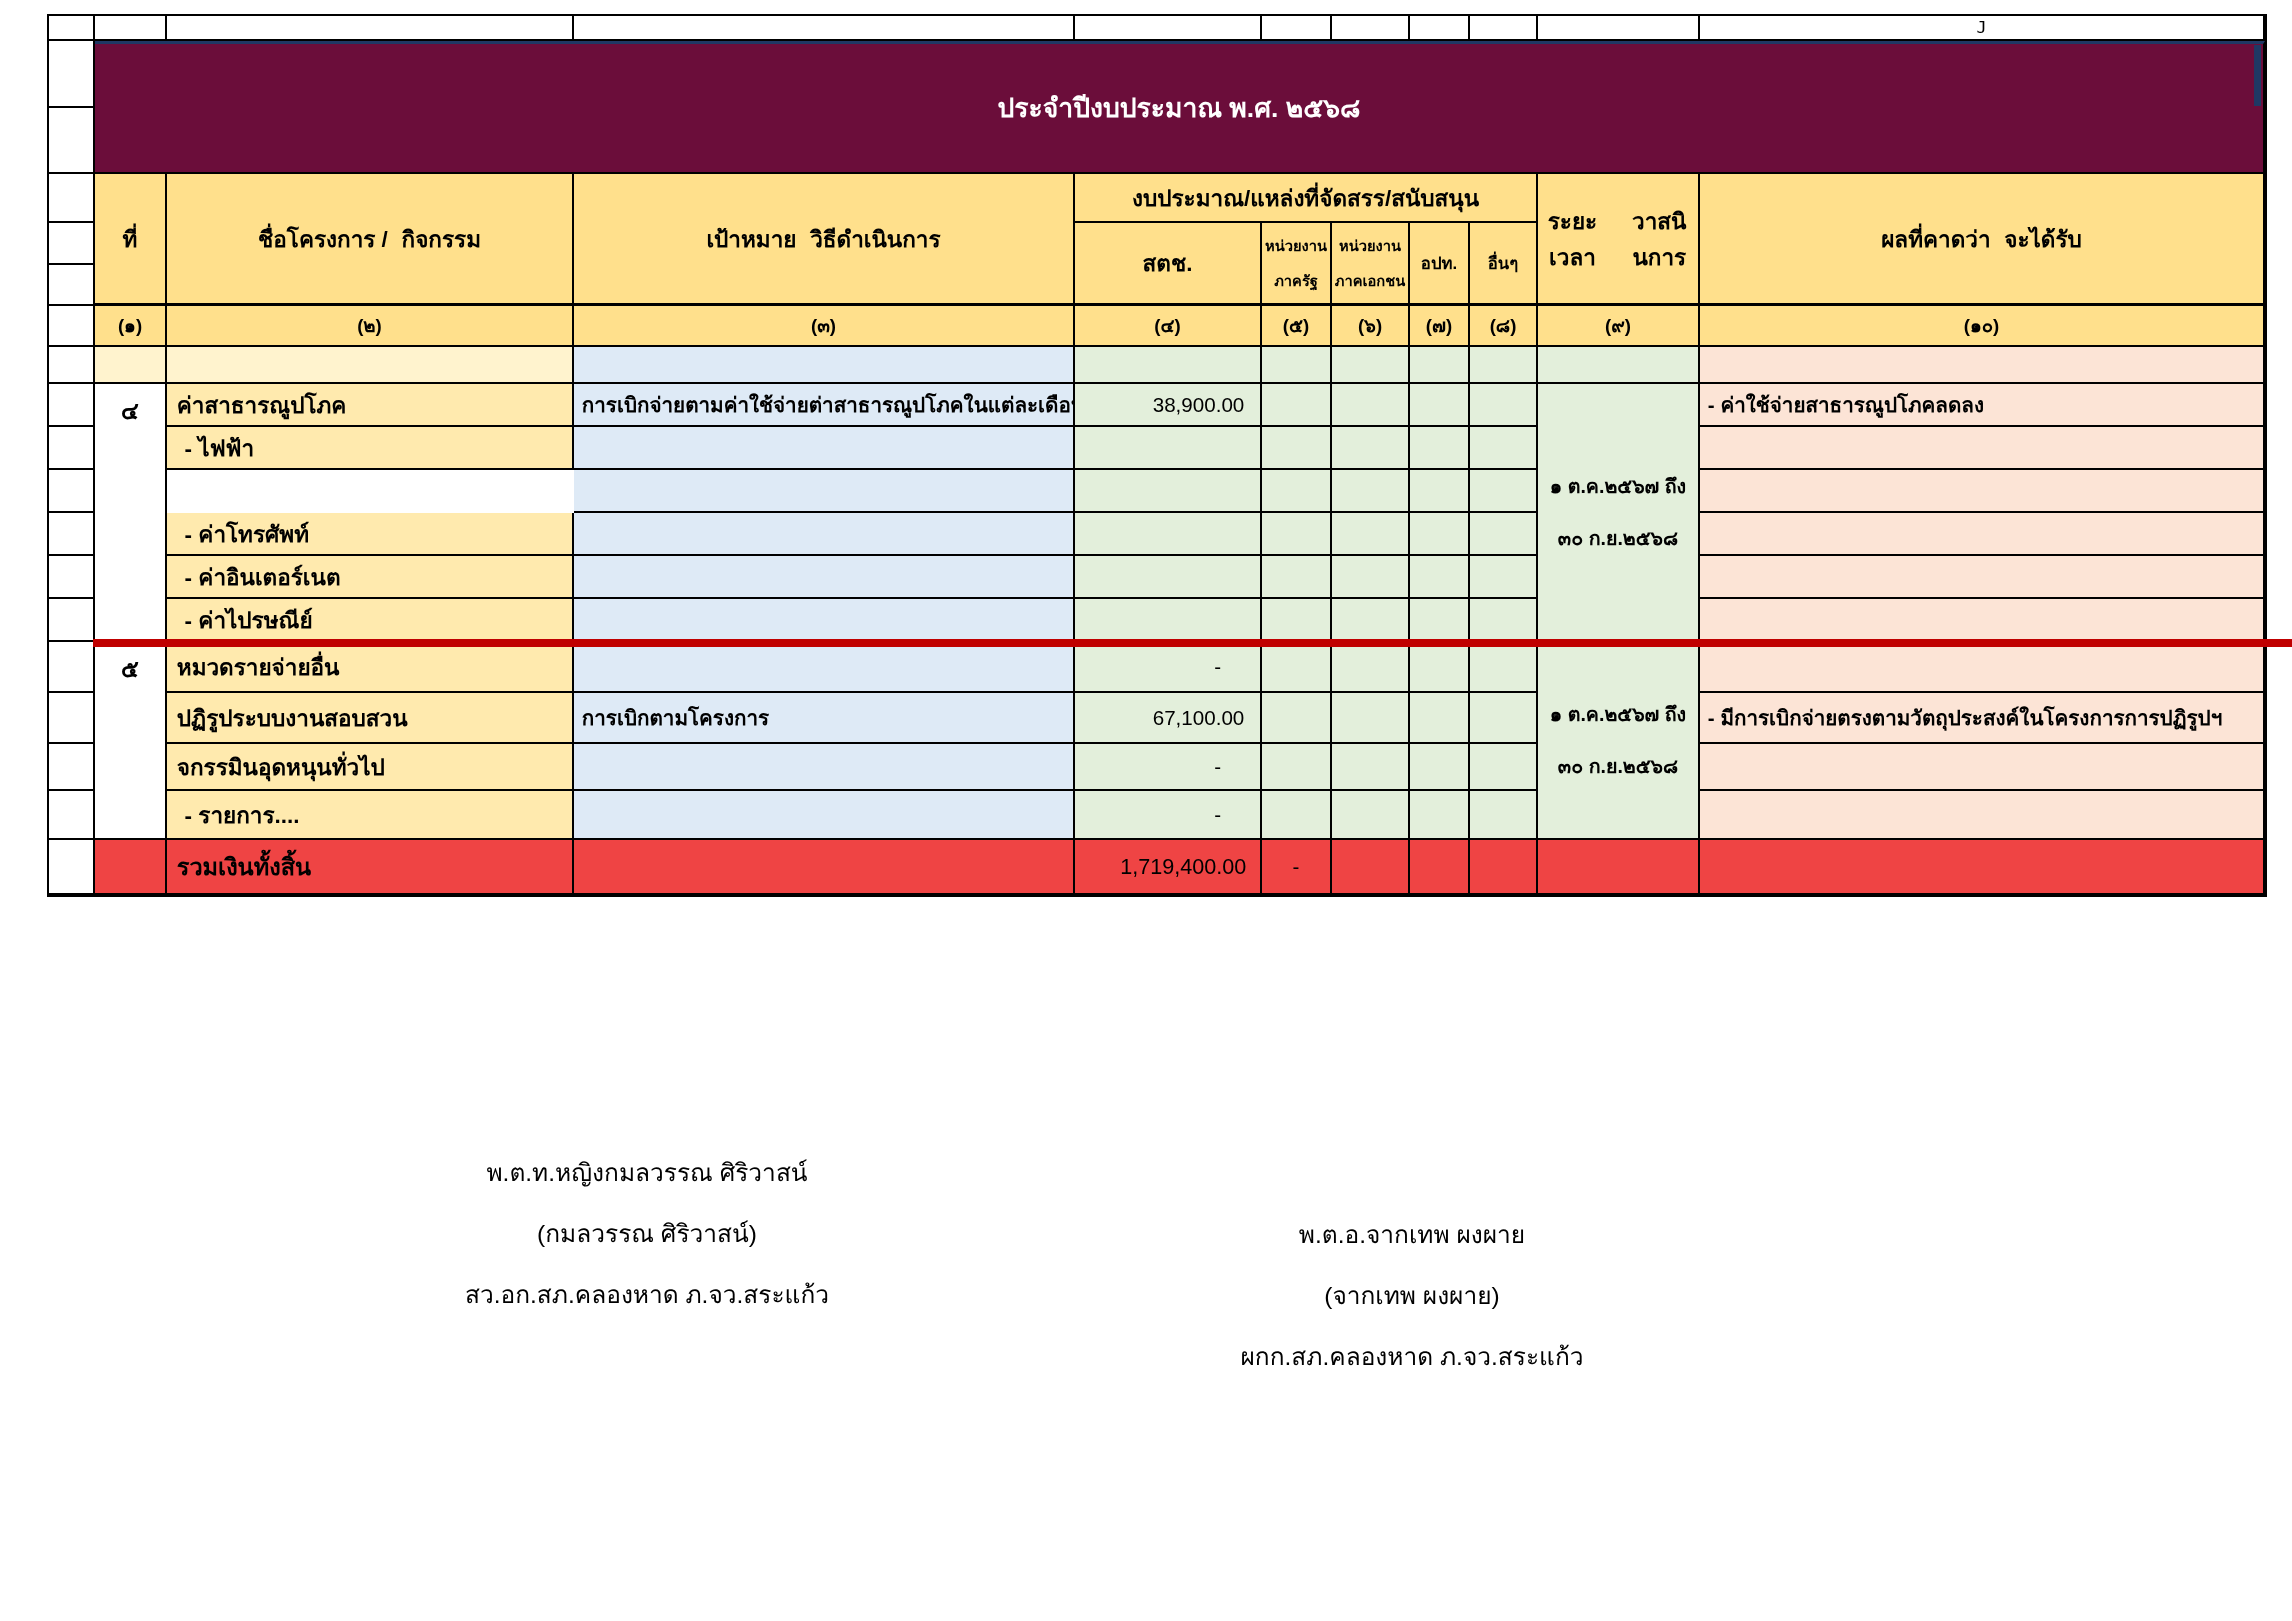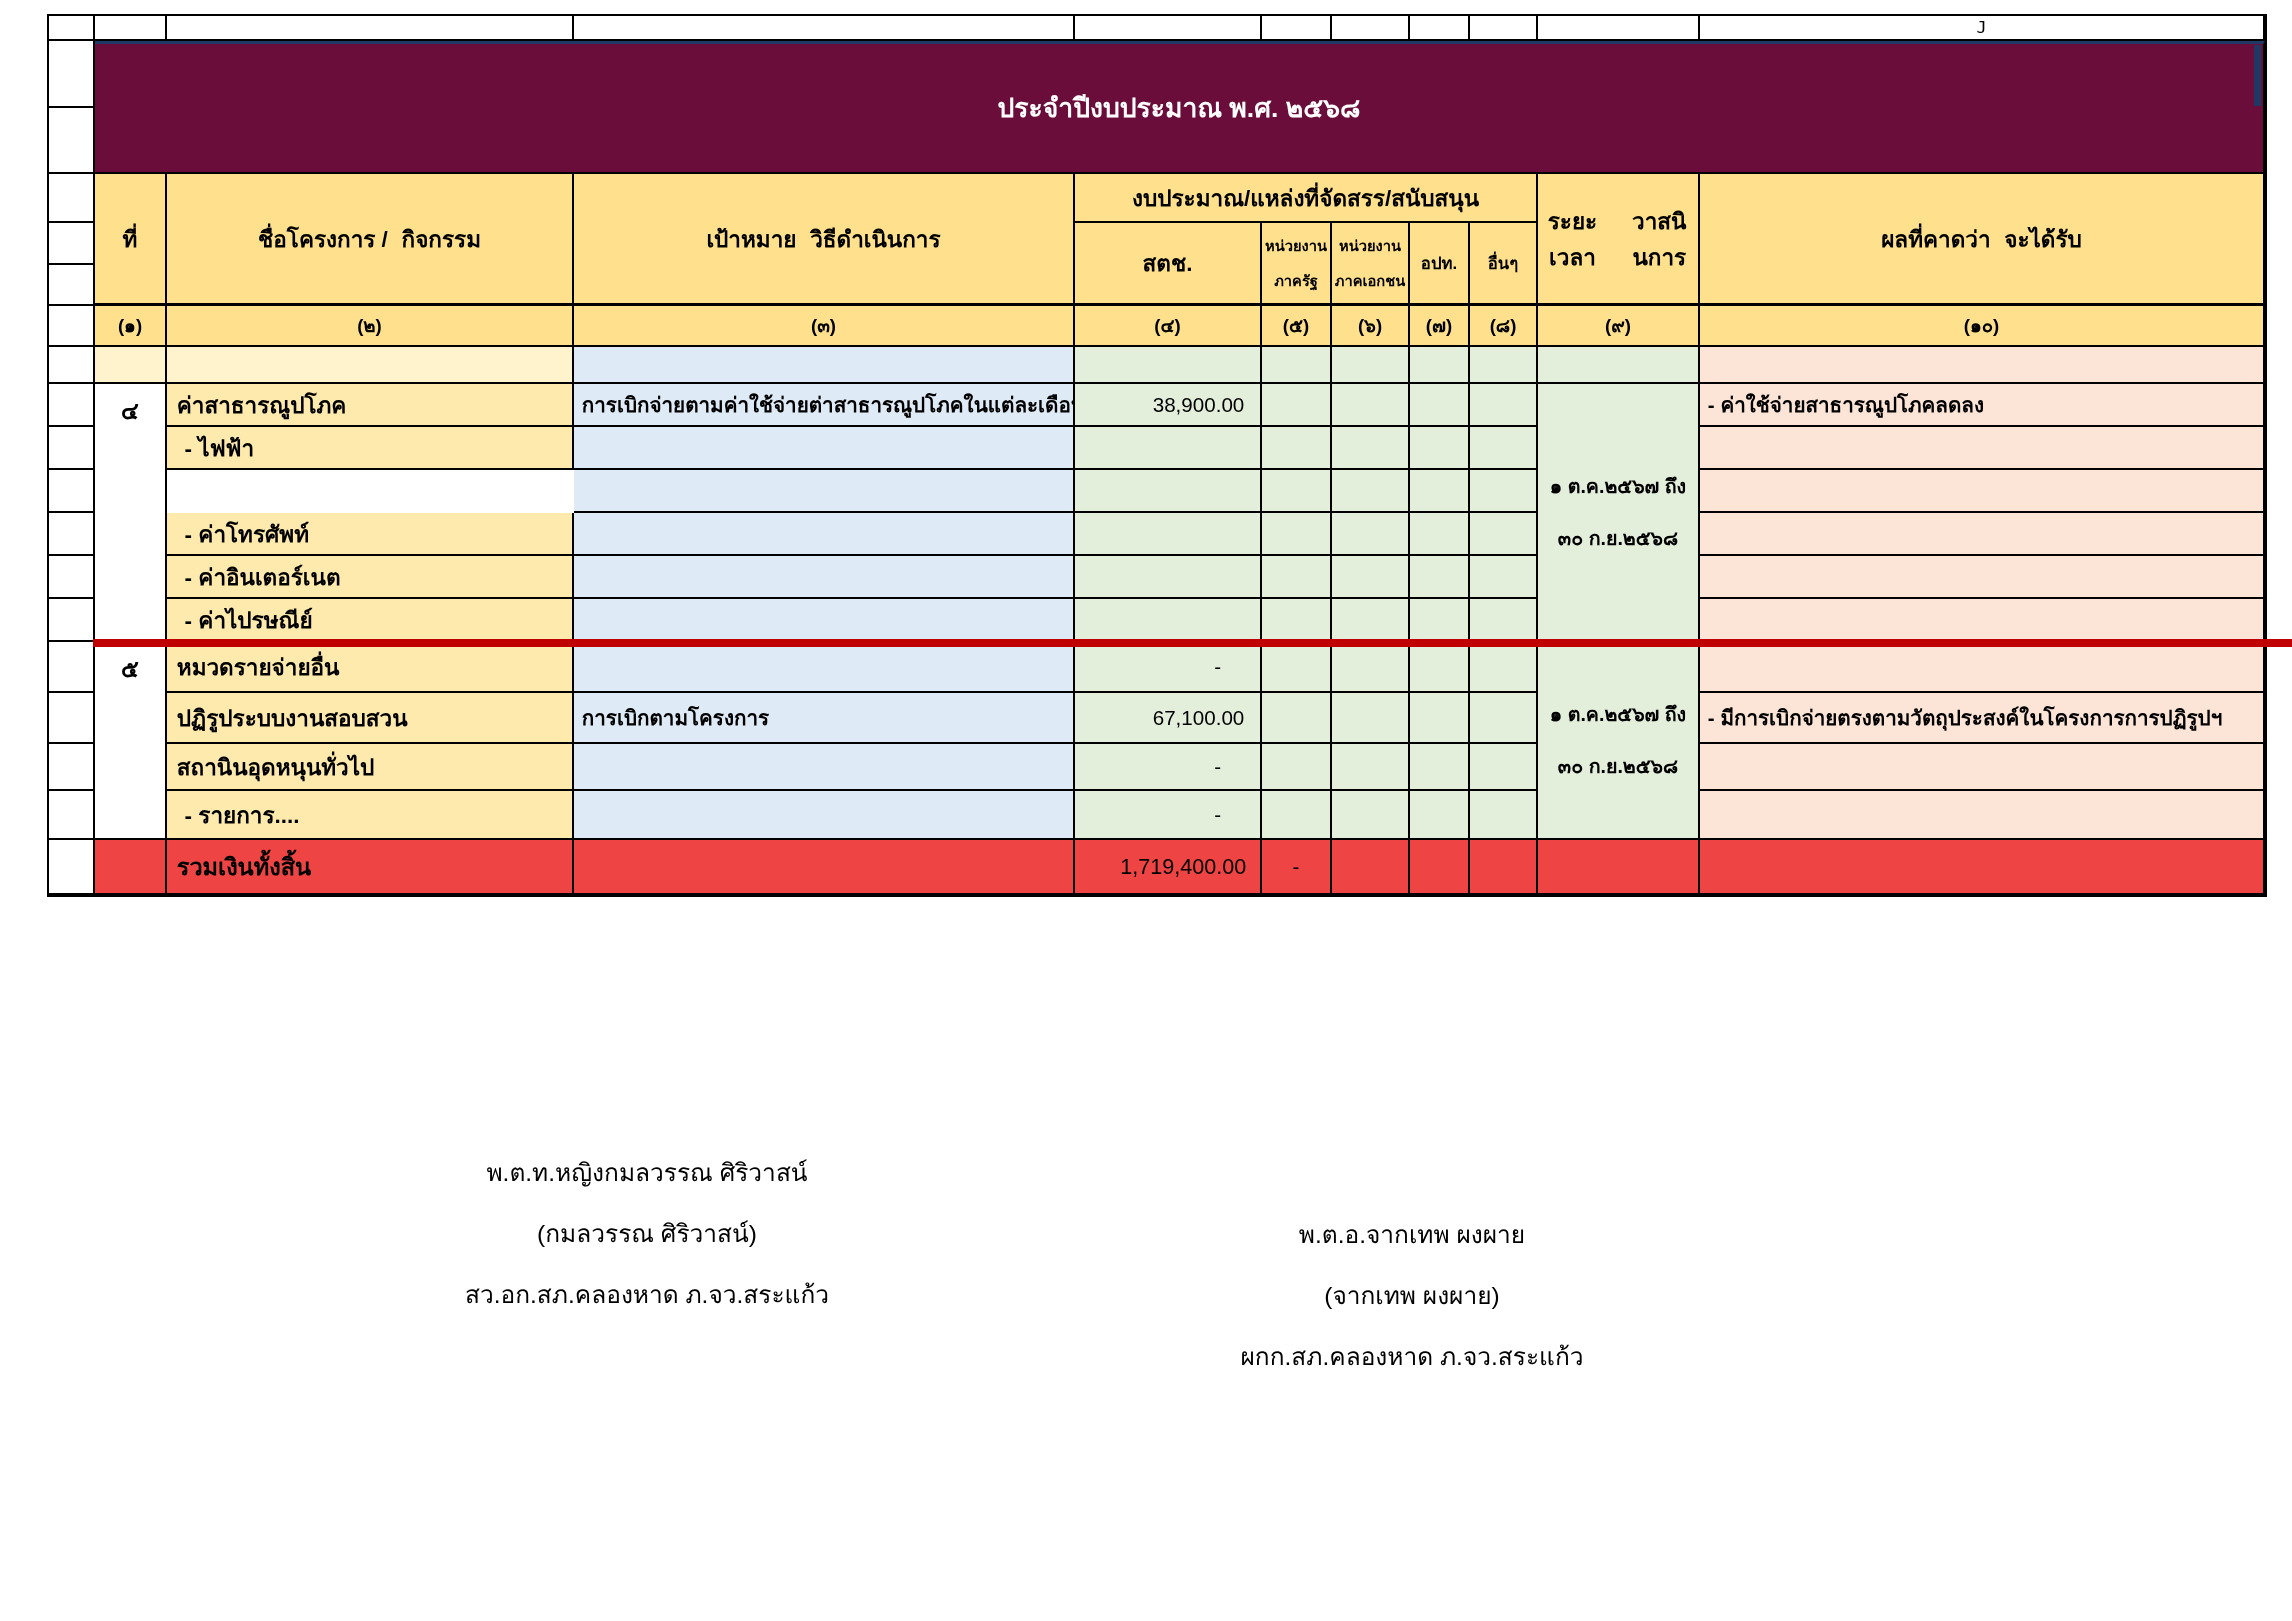--- a/index.html
+++ b/index.html
@@ -206,21 +206,21 @@
 
   <div class="c wh" style="grid-area:15/1"></div>
   <div class="c wh" style="grid-area:16/1"></div>
   <div class="c wh" style="grid-area:17/1"></div>
   <div class="c wh" style="grid-area:18/1"></div>
 
   <div class="c wh secno" style="grid-area:15/2/19/3">๕</div>
 
   <div class="c dy nm" style="grid-area:15/3">หมวดรายจ่ายอื่น</div>
   <div class="c dy nm" style="grid-area:16/3">ปฏิรูประบบงานสอบสวน</div>
-  <div class="c dy nm" style="grid-area:17/3">สถานินอุดหนุนทั่วไป</div>
+  <div class="c dy nm" style="grid-area:17/3">จกรรมินอุดหนุนทั่วไป</div>
   <div class="c dy nm ind" style="grid-area:18/3">- รายการ....</div>
 
   <div class="c bl" style="grid-area:15/4"></div>
   <div class="c bl m" style="grid-area:16/4">การเบิกตามโครงการ</div>
   <div class="c bl" style="grid-area:17/4"></div>
   <div class="c bl" style="grid-area:18/4"></div>
 
   <div class="c gr dash" style="grid-area:15/5">-</div>
   <div class="c gr num" style="grid-area:16/5">67,100.00</div>
   <div class="c gr dash" style="grid-area:17/5">-</div>

